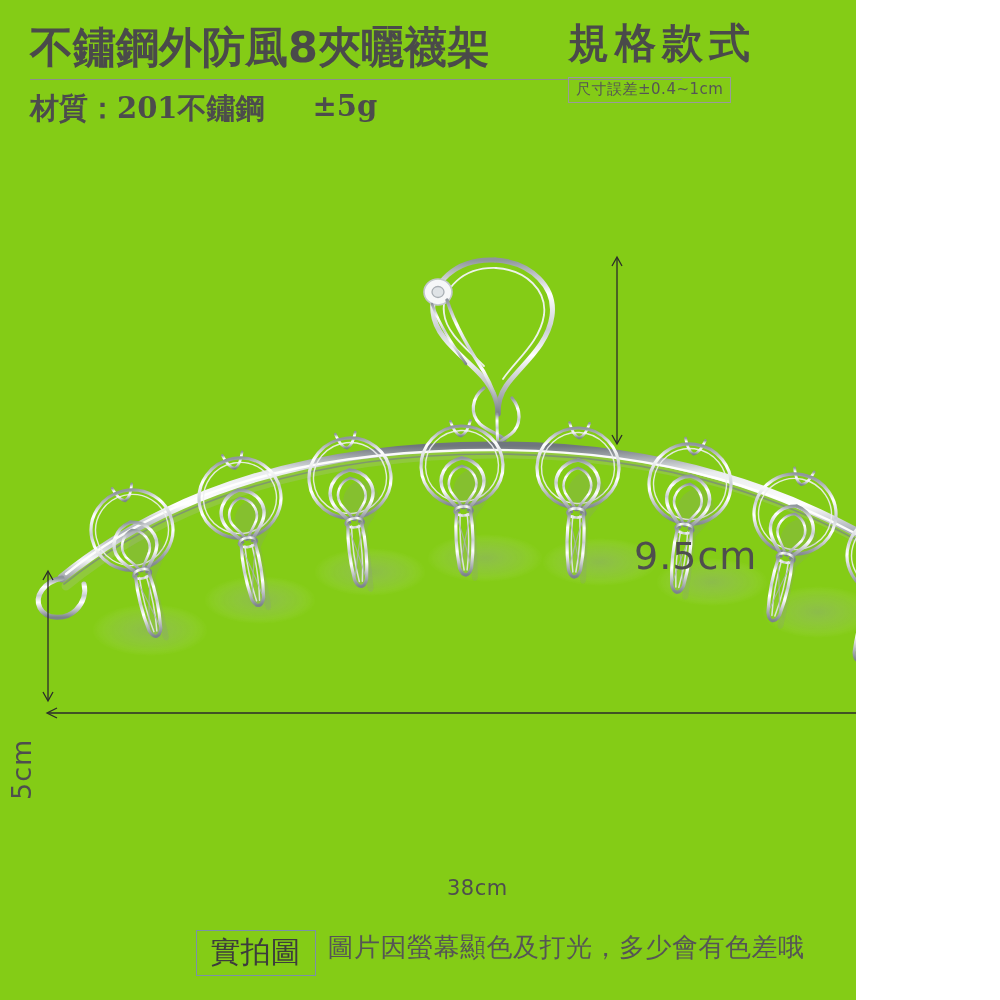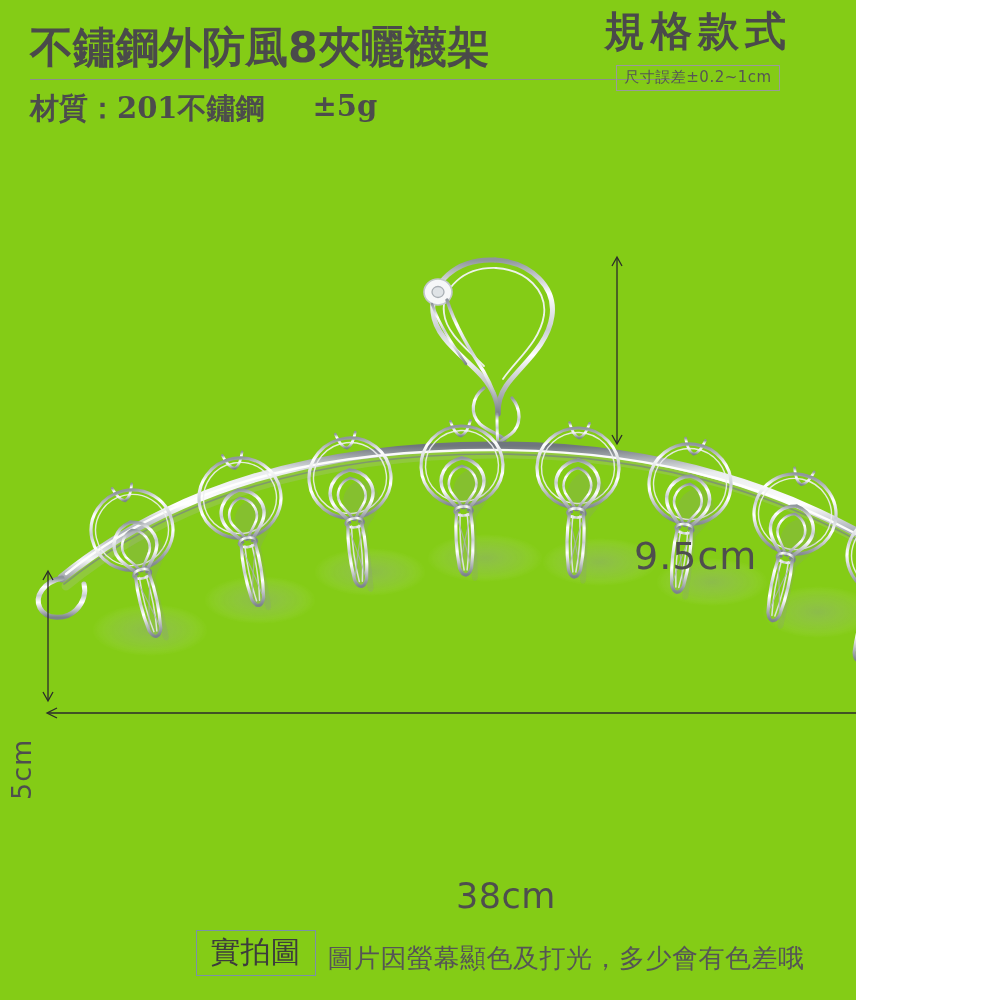--- a/index.html
+++ b/index.html
@@ -53,23 +53,23 @@
     white-space: nowrap;
     display: flex;
     align-items: flex-start;
   }
   #spec-material { margin-right: 48px; }
   #spec-weight { margin-right: 16px; }
 
   #header-right {
     position: absolute;
     right: 28px;
-    top: 8px;
+    top: 20px;
     width: 260px;
-    text-align: center;
+    text-align: left;
   }
   #section-title {
     font-family: "DejaVu Sans", "Liberation Sans", sans-serif;
     font-size: 41px;
     font-weight: 700;
     letter-spacing: 6px;
     color: #4a4a4a;
     white-space: nowrap;
     line-height: 1.15;
   }
@@ -105,42 +105,41 @@
   }
   #dim-height-label {
     left: 634px;
     top: 334px;
     font-size: 38px;
     letter-spacing: 1px;
   }
   #dim-width-label {
     left: 447px;
     top: 676px;
-    font-size: 35px;
+    font-size: 21px;
     letter-spacing: 0.5px;
-    margin-left: 9px;
   }
   #dim-depth-label {
     left: 6px;
     top: 600px;
     font-size: 27px;
     letter-spacing: 1px;
     transform: rotate(-90deg);
     transform-origin: left top;
   }
 
   
   #footer {
     position: absolute;
     left: 0;
     bottom: 24px;
     width: 1000px;
     display: flex;
     justify-content: center;
-    align-items: flex-end;
+    align-items: flex-start;
   }
   #real-photo-box {
     border: 1px solid #7b90a8;
     padding: 4px 14px 6px 14px;
     font-family: "DejaVu Sans", "Liberation Sans", sans-serif;
     font-size: 30px;
     color: #3c3c3c;
     line-height: 1.15;
     white-space: nowrap;
   }
@@ -162,21 +161,21 @@
     <div id="product-title">不鏽鋼外防風8夾曬襪架</div>
     <div id="title-rule"></div>
     <div id="spec-line">
       <span id="spec-material">材質：201不鏽鋼</span>
       <span id="spec-weight-tol">±5g</span>
     </div>
   </div>
 
   <div id="header-right">
     <div id="section-title">規格款式</div>
-    <div id="tolerance-box">尺寸誤差±0.2~1cm</div>
+    <div id="tolerance-box">尺寸誤差±0.4~1cm</div>
   </div>
 
   <div id="stage">
     <svg id="product-svg" width="1000" height="560" viewBox="0 0 1000 560" xmlns="http://www.w3.org/2000/svg">
       <defs>
 
         <linearGradient id="chromeV" x1="0" y1="0" x2="0" y2="1">
           <stop offset="0%" stop-color="#8f969c"></stop>
           <stop offset="22%" stop-color="#ffffff"></stop>
           <stop offset="45%" stop-color="#c9ced3"></stop>

